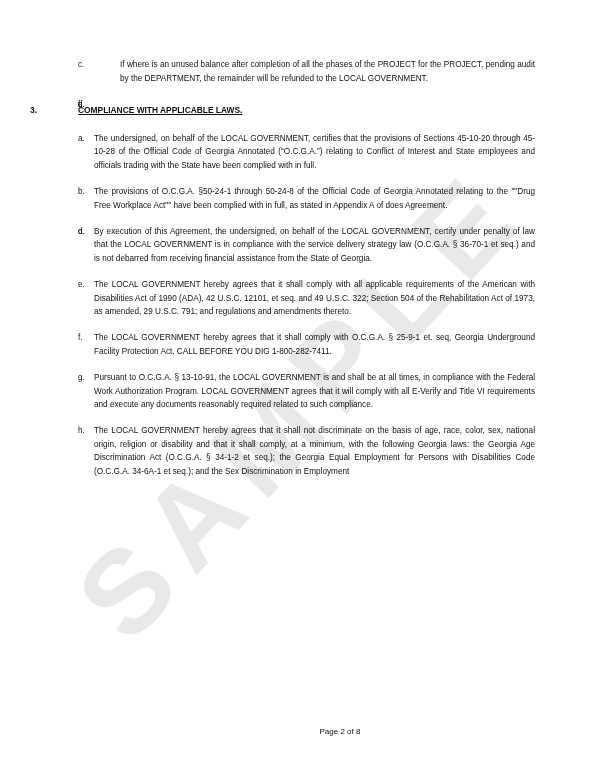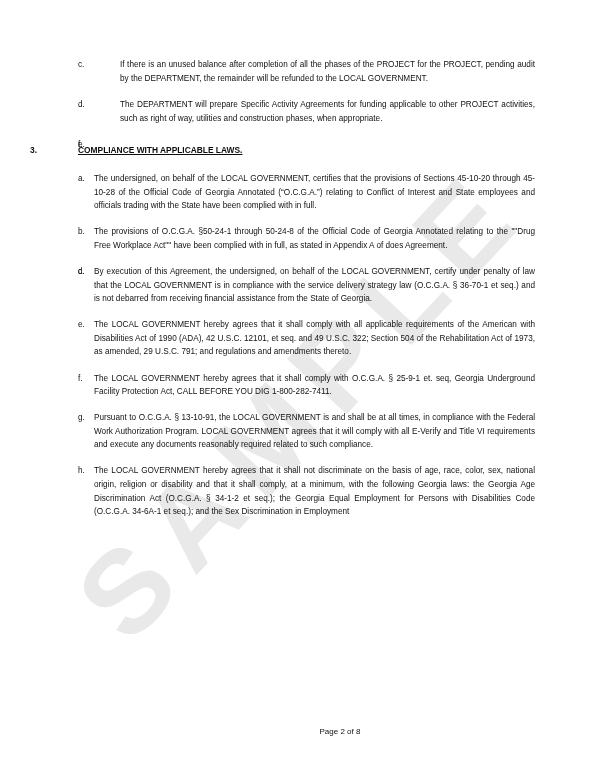--- a/index.html
+++ b/index.html
@@ -143,26 +143,25 @@
 <div id="page">
 
   <div id="watermark-layer">
     <div id="watermark-text">SAMPLE</div>
   </div>
 
   <div id="content">
 
     <div class="para item-wide">
       <span class="marker">c.</span>
-      <span>If there is an unused balance after completion of all the phases of the PROJECT for the PROJECT, pending audit by the DEPARTMENT, the remainder will be refunded to the LOCAL GOVERNMENT.</span>
+      <span>If where is an unused balance after completion of all the phases of the PROJECT for the PROJECT, pending audit by the DEPARTMENT, the remainder will be refunded to the LOCAL GOVERNMENT.</span>
     </div>
 
     <div class="para item-wide">
       <span class="marker">d.</span>
-      <span>The DEPARTMENT will prepare Specific Activity Agreements for funding applicable to other PROJECT activities, such as right of way, utilities and construction phases, when appropriate.</span>
     </div>
 
     <div class="para item-wide">
       <span class="marker">e.</span>
     </div>
 
     <div class="para item-wide">
       <span class="marker">f.</span>
     </div>
 

